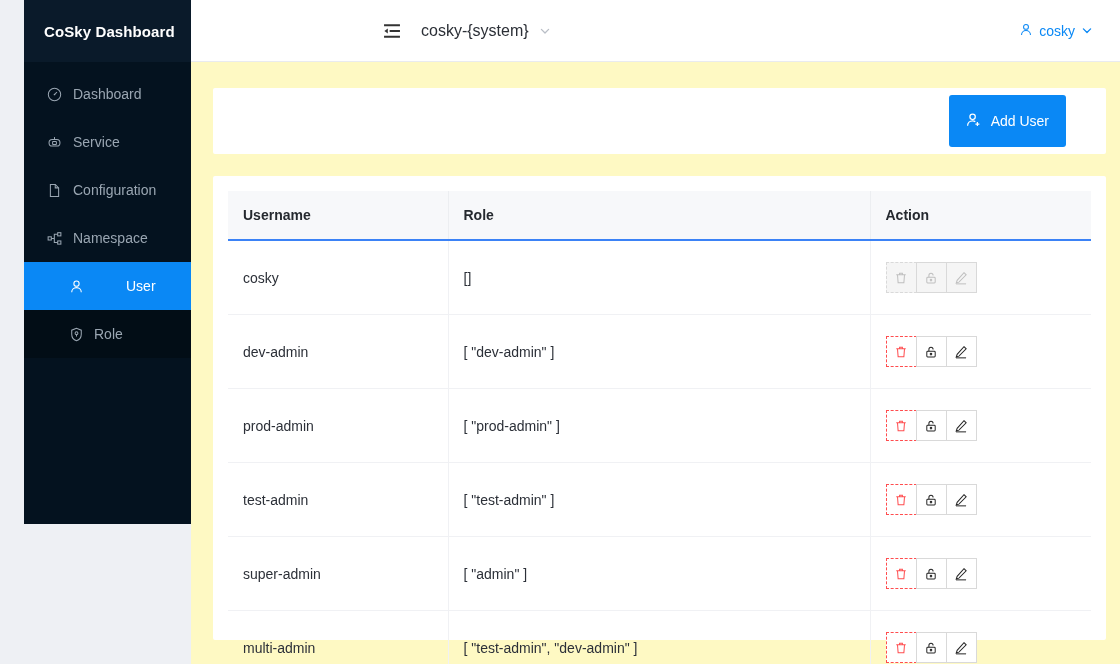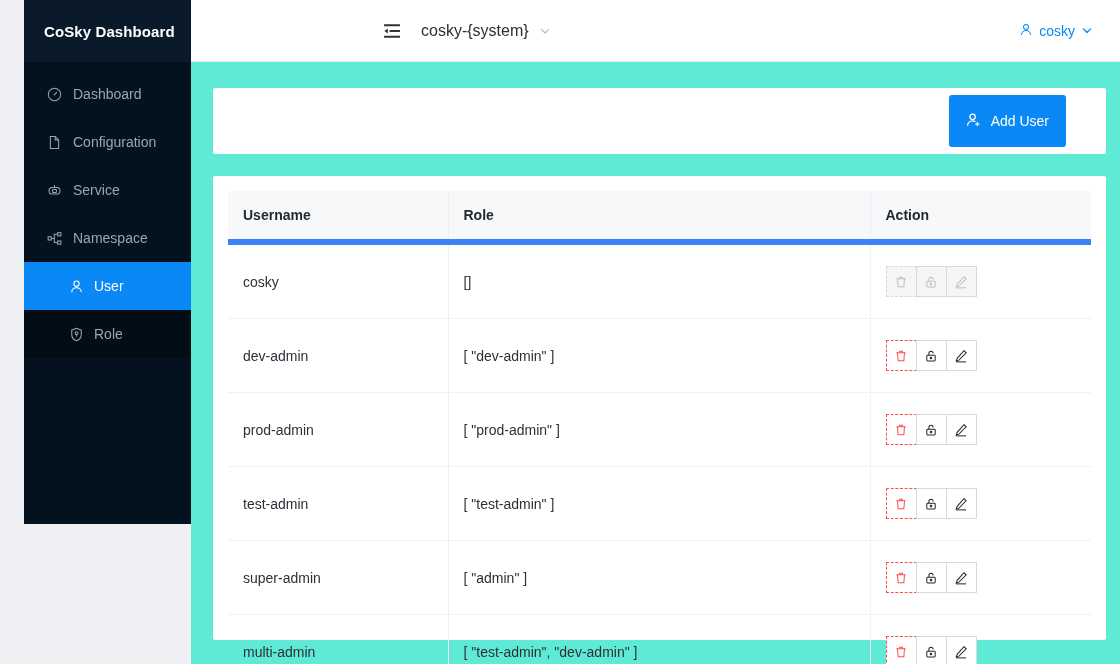--- a/index.html
+++ b/index.html
@@ -59,24 +59,24 @@
     color: #9aa6b2;
     font-size: 14px;
     cursor: pointer;
     user-select: none;
   }
   .sub-item .ico {
     width: 16px; height: 16px; flex: 0 0 16px;
     margin-right: 10px;
     display: inline-flex; align-items: center; justify-content: center;
   }
-  .sub-item.active { background: #0a88f5; color: #ffffff; }
+  .sub-item.active { background: #0a88f5; color: #ffffff; gap: 32px; }
 
   
-  .main { flex: 1; height: 664px; display: flex; flex-direction: column; background:#5eead4; }
+  .main { flex: 1; height: 664px; display: flex; flex-direction: column; background:#fef9c3; }
   .topbar {
     height: 62px; flex: 0 0 62px;
     background: #ffffff;
     display: flex; align-items: center;
     border-bottom: 1px solid #e9ebef;
     position: relative;
   }
   .fold-btn {
     width: 34px; height: 34px;
     margin-left: 184px;
@@ -134,21 +134,21 @@
     border-collapse: collapse;
     table-layout: fixed;
   }
   thead th {
     background: #f7f8fa;
     text-align: left;
     font-size: 14px;
     font-weight: bold;
     color: #25292f;
     padding: 16px 0 16px 15px;
-    border-bottom: 6px solid #3b82f6;
+    border-bottom: 2px solid #3b82f6;
     border-right: 1px solid #eceef1;
   }
   thead th:last-child { border-right: none; }
   tbody td {
     font-size: 14px;
     color: #2c3038;
     padding: 21px 0 21px 15px;
     border-bottom: 1px solid #f0f1f4;
     border-right: 1px solid #f0f1f4;
     height: 65px;
@@ -203,36 +203,36 @@
               <path d="M8 8 L10.6 5.4"></path>
               <circle cx="8" cy="8" r="0.9" fill="currentColor" stroke="none"></circle>
           </svg>
         </span>
         <span>Dashboard</span>
       </div>
 
       <div class="menu-item">
         <span class="ico">
           <svg width="15" height="15" viewBox="0 0 16 16" fill="none" stroke="currentColor" stroke-width="1.1">
-            <path d="M3.6 1.6h5.2l3.6 3.6v9.2H3.6z"></path>
-              <path d="M8.8 1.6v3.6h3.6"></path>
-          </svg>
-        </span>
-        <span>Configuration</span>
+            <rect x="2.2" y="4.8" width="11.6" height="7" rx="3.3"></rect>
+            <path d="M8 2.2v2.6"></path>
+              <rect x="6" y="7" width="4" height="3.2" rx="0.5"></rect>
+          </svg>
+        </span>
+        <span>Service</span>
       </div>
 
       <div class="menu-item">
         <span class="ico">
           <svg width="15" height="15" viewBox="0 0 16 16" fill="none" stroke="currentColor" stroke-width="1.1">
-            <rect x="2.2" y="4.8" width="11.6" height="7" rx="3.3"></rect>
-            <path d="M8 2.2v2.6"></path>
-              <rect x="6" y="7" width="4" height="3.2" rx="0.5"></rect>
-          </svg>
-        </span>
-        <span>Service</span>
+            <path d="M3.6 1.6h5.2l3.6 3.6v9.2H3.6z"></path>
+              <path d="M8.8 1.6v3.6h3.6"></path>
+          </svg>
+        </span>
+        <span>Configuration</span>
       </div>
 
       <div class="menu-item">
         <span class="ico">
           <svg width="15" height="15" viewBox="0 0 16 16" fill="none" stroke="currentColor" stroke-width="1.1">
             <rect x="1.2" y="6.2" width="3.4" height="3.4"></rect>
             <rect x="11.4" y="1.8" width="3.4" height="3.4"></rect>
             <rect x="11.4" y="10.6" width="3.4" height="3.4"></rect>
             <path d="M4.6 7.9h3.2v-4.4h3.6M7.8 7.9v4.4h3.6"></path>
           </svg>

